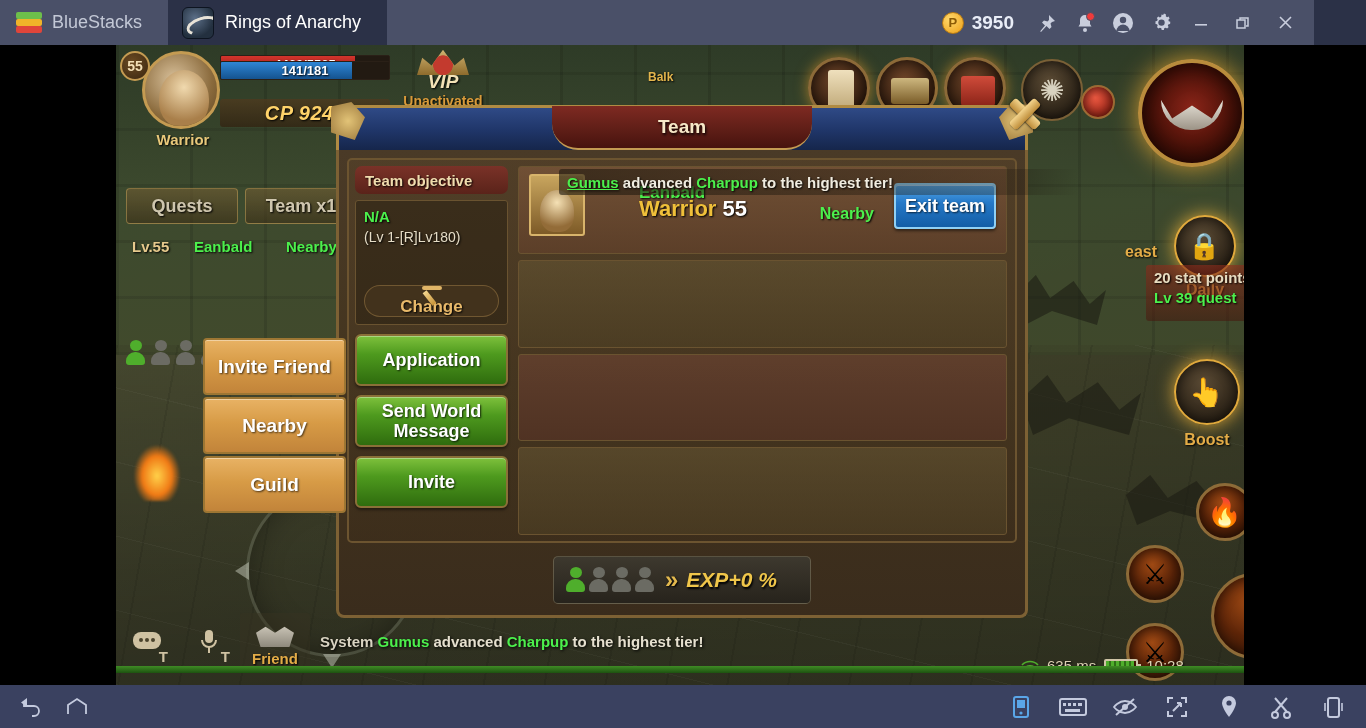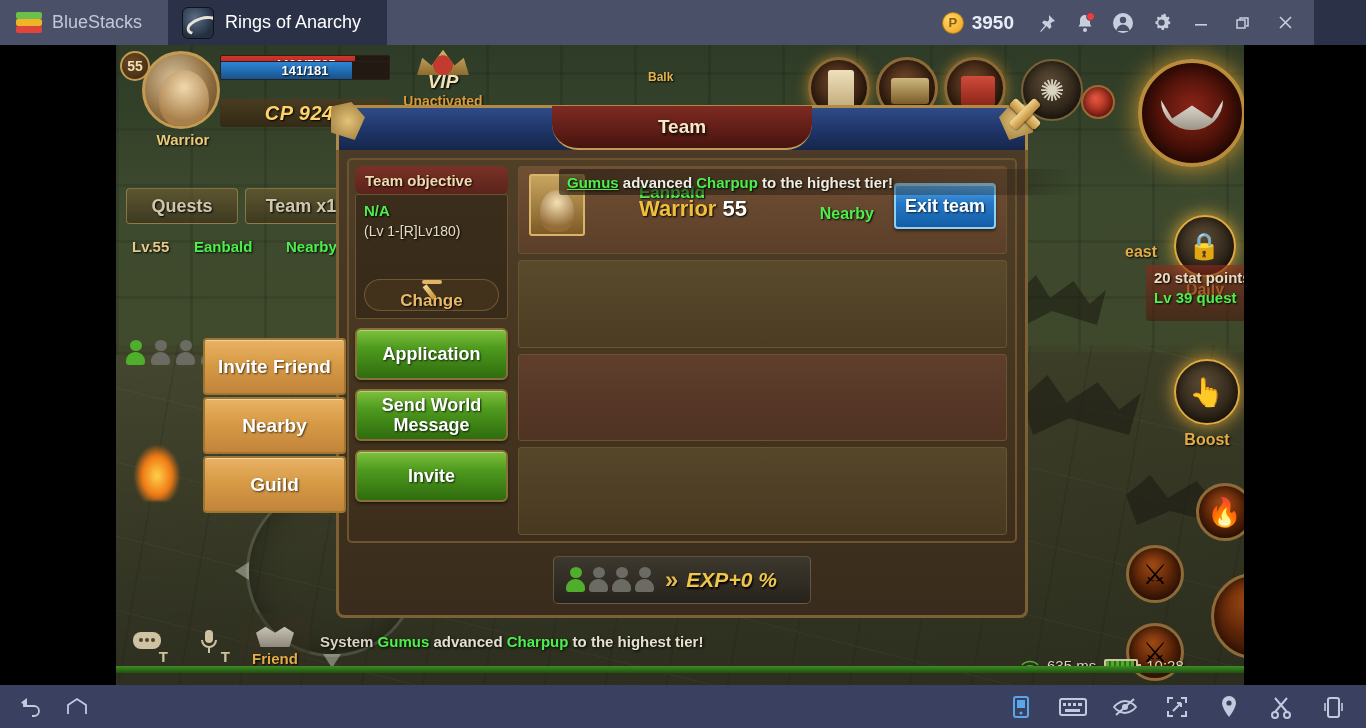--- a/index.html
+++ b/index.html
@@ -351,21 +351,21 @@
   }
 
   
   .col-left { width: 165px; padding: 6px; }
   .obj-title {
     height: 28px; background: linear-gradient(180deg,#7a3228,#5a231a);
     border-radius: 7px; display:flex; align-items:center; padding-left: 10px;
   }
   .obj-title span { color:#f0dcae; font-size:15px; font-weight:bold; text-shadow:1px 1px 2px #000;}
   .obj-box {
-    height: 125px;
+    margin-top: 6px; height: 125px;
     background: rgba(42,32,18,.55); border: 1px solid #6a5330; border-radius: 3px;
     padding: 7px 8px; position: relative;
   }
   .obj-na { color: #4cf04c; font-size: 15px; font-weight: bold; text-shadow:1px 1px 2px #000;}
   .obj-range { color: #e5dcc6; font-size: 14px; margin-top: 4px; text-shadow:1px 1px 2px #000;}
   .change-btn {
     position: absolute; left: 8px; right: 8px; bottom: 7px; height: 32px;
     border-radius: 16px; background: rgba(72,54,30,.65);
     border: 1px solid rgba(160,126,70,.5);
     display: flex; align-items: center; justify-content: center; gap: 7px; flex-direction: column;

